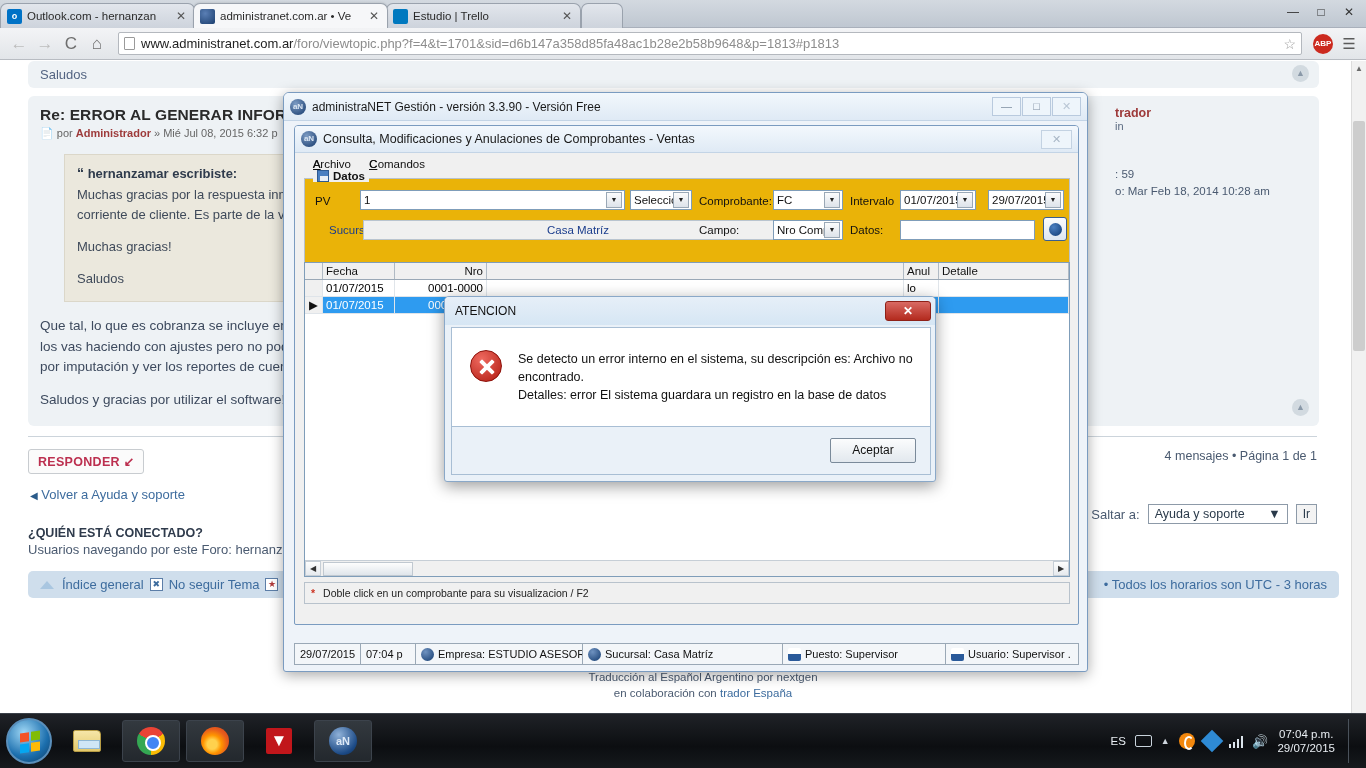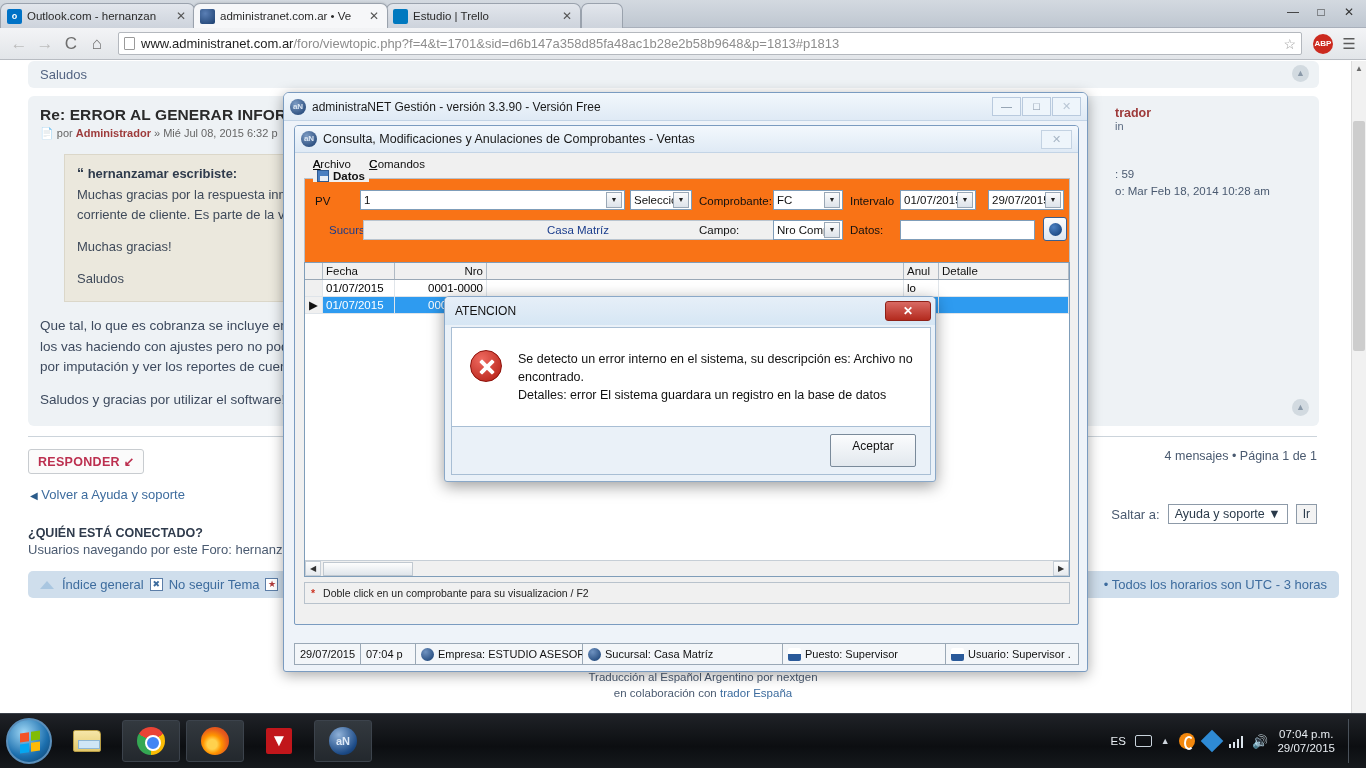--- a/index.html
+++ b/index.html
@@ -153,21 +153,21 @@
     font-size: 9px; line-height: 11px; text-align: center; color: #3d6c9e; background: #fff;
   }
   .ico-home {
     display: inline-block; width: 0; height: 0; margin-right: 2px;
     border-left: 7px solid transparent; border-right: 7px solid transparent;
     border-bottom: 8px solid #a9c6e0;
   }
   .jump-row { position: absolute; right: 30px; font-size: 13px; color: #4a5a70; display: flex; align-items: center; gap: 8px; }
   .jump-sel {
     border: 1px solid #8d9aa8; background: #fff; padding: 2px 6px; font-size: 12.5px;
-    width: 120px; display: flex; justify-content: space-between; align-items: center; color: #2a3a4a;
+    width: 140px; display: flex; justify-content: space-between; align-items: center; color: #2a3a4a;
   }
   .jump-go { border: 1px solid #8d9aa8; background: #f3f3f3; padding: 2px 6px; font-size: 12px; color: #2a3a4a; }
   .credit { position: absolute; left: 0; width: 1366px; text-align: center; font-size: 11.5px; color: #4a5a70; line-height: 1.4; }
   .credit a { color: #3d6c9e; }
 
   
   .appwin {
     position: absolute; left: 283px; top: 92px; width: 805px; height: 580px;
     background: #eef3f9;
     border: 1px solid #7a9bc0;
@@ -205,21 +205,21 @@
   }
   .mdi-close {
     margin-left: auto; width: 31px; height: 19px; border: 1px solid #c3d2e2;
     background: #eef5fb; text-align: center; line-height: 17px; font-size: 11px; color: #a8b6c5;
   }
   .menubar { padding: 5px 8px 2px 18px; font-size: 11.5px; color: #111; display: flex; gap: 18px; }
   .menubar span u { text-decoration: underline; }
 
   .groupbox {
     position: absolute; left: 9px; top: 52px; width: 766px; height: 92px;
-    border: 1px solid #b8c2cc; background: #f97316; text-decoration: underline;
+    border: 1px solid #b8c2cc; background: #eab308; text-decoration: underline;
   }
   .group-legend {
     position: absolute; left: 8px; top: -9px; background: #f0f0f0; padding: 0 4px;
     font-size: 11.5px; font-weight: bold; color: #111; display: flex; align-items: center; gap: 4px;
   }
   .save-ico {
     width: 12px; height: 12px; background: #4a7fc1; border: 1px solid #2e5a92;
     display: inline-block; position: relative;
   }
   .save-ico:after {
@@ -340,21 +340,21 @@
   }
   .err-icon:before { transform: rotate(45deg); }
   .err-icon:after { transform: rotate(-45deg); }
   .err-text { font-size: 12.5px; color: #111; line-height: 1.45; }
   .errdlg-foot {
     position: absolute; left: 6px; top: 130px; width: 480px; height: 48px;
     background: #eaf1f8; border: 1px solid #a8bed4; border-top: none;
     display: flex; align-items: center; justify-content: flex-end; padding-right: 14px;
   }
   .accept-btn {
-    width: 86px; height: 33px; border: 1px solid #7a8a9a; border-radius: 2px;
+    width: 86px; height: 25px; border: 1px solid #7a8a9a; border-radius: 2px;
     background: linear-gradient(#fbfcfd, #e2e8ee);
     font-size: 12px; color: #111; text-align: center; line-height: 23px;
   }
 
   
   .taskbar {
     position: absolute; left: 0; bottom: 0; width: 1366px; height: 55px;
     background: linear-gradient(#1f2227, #0c0e11 60%, #16191d);
     border-top: 1px solid #3a4048;
     display: flex; align-items: center;

